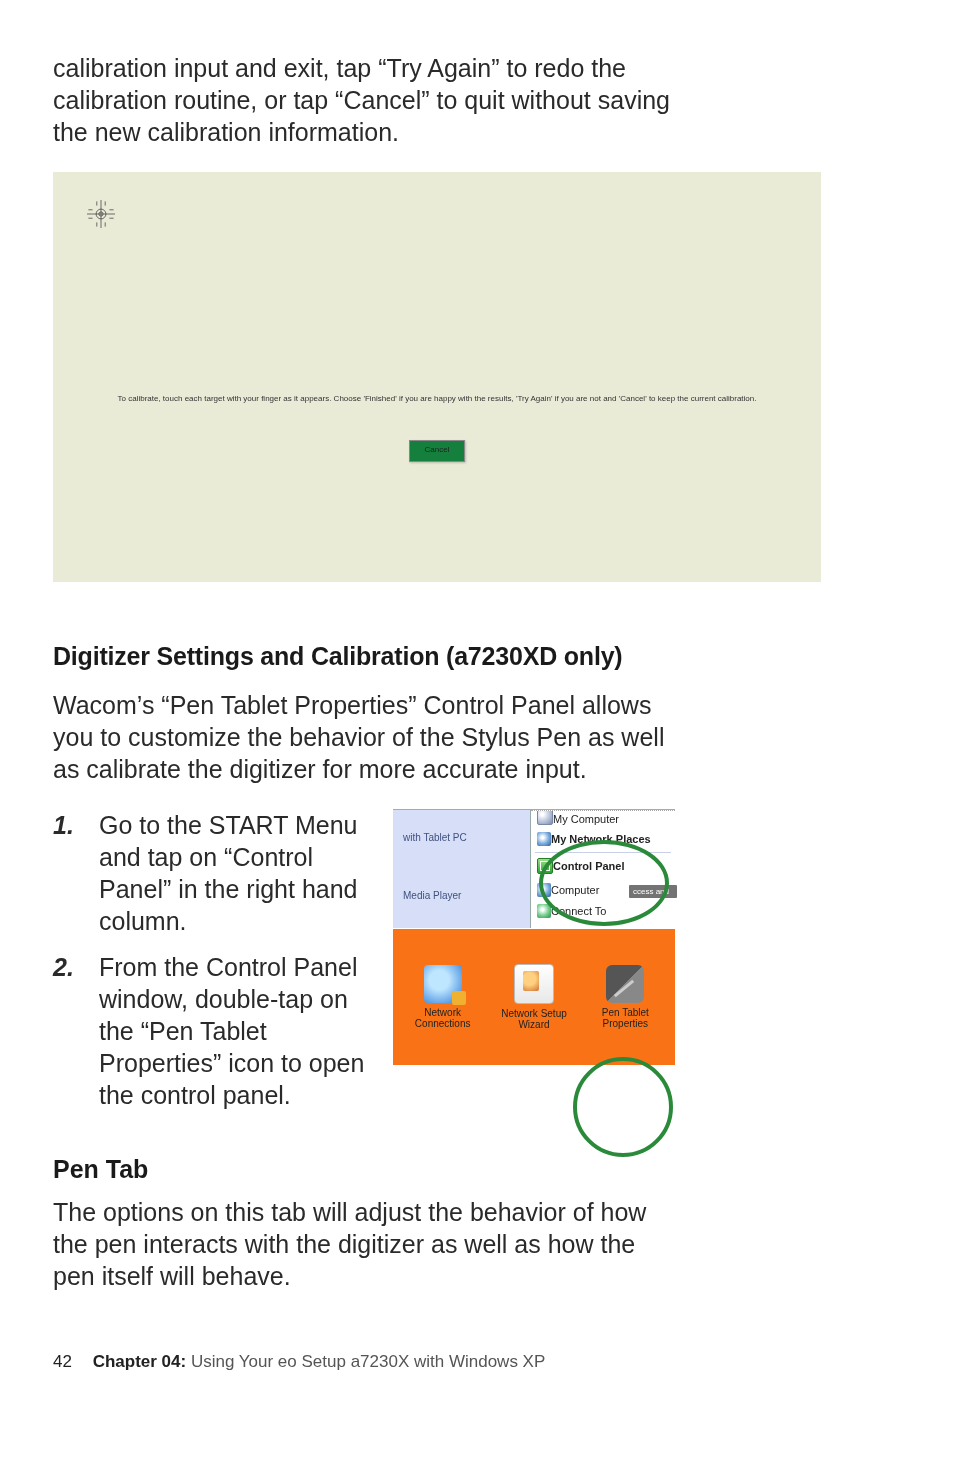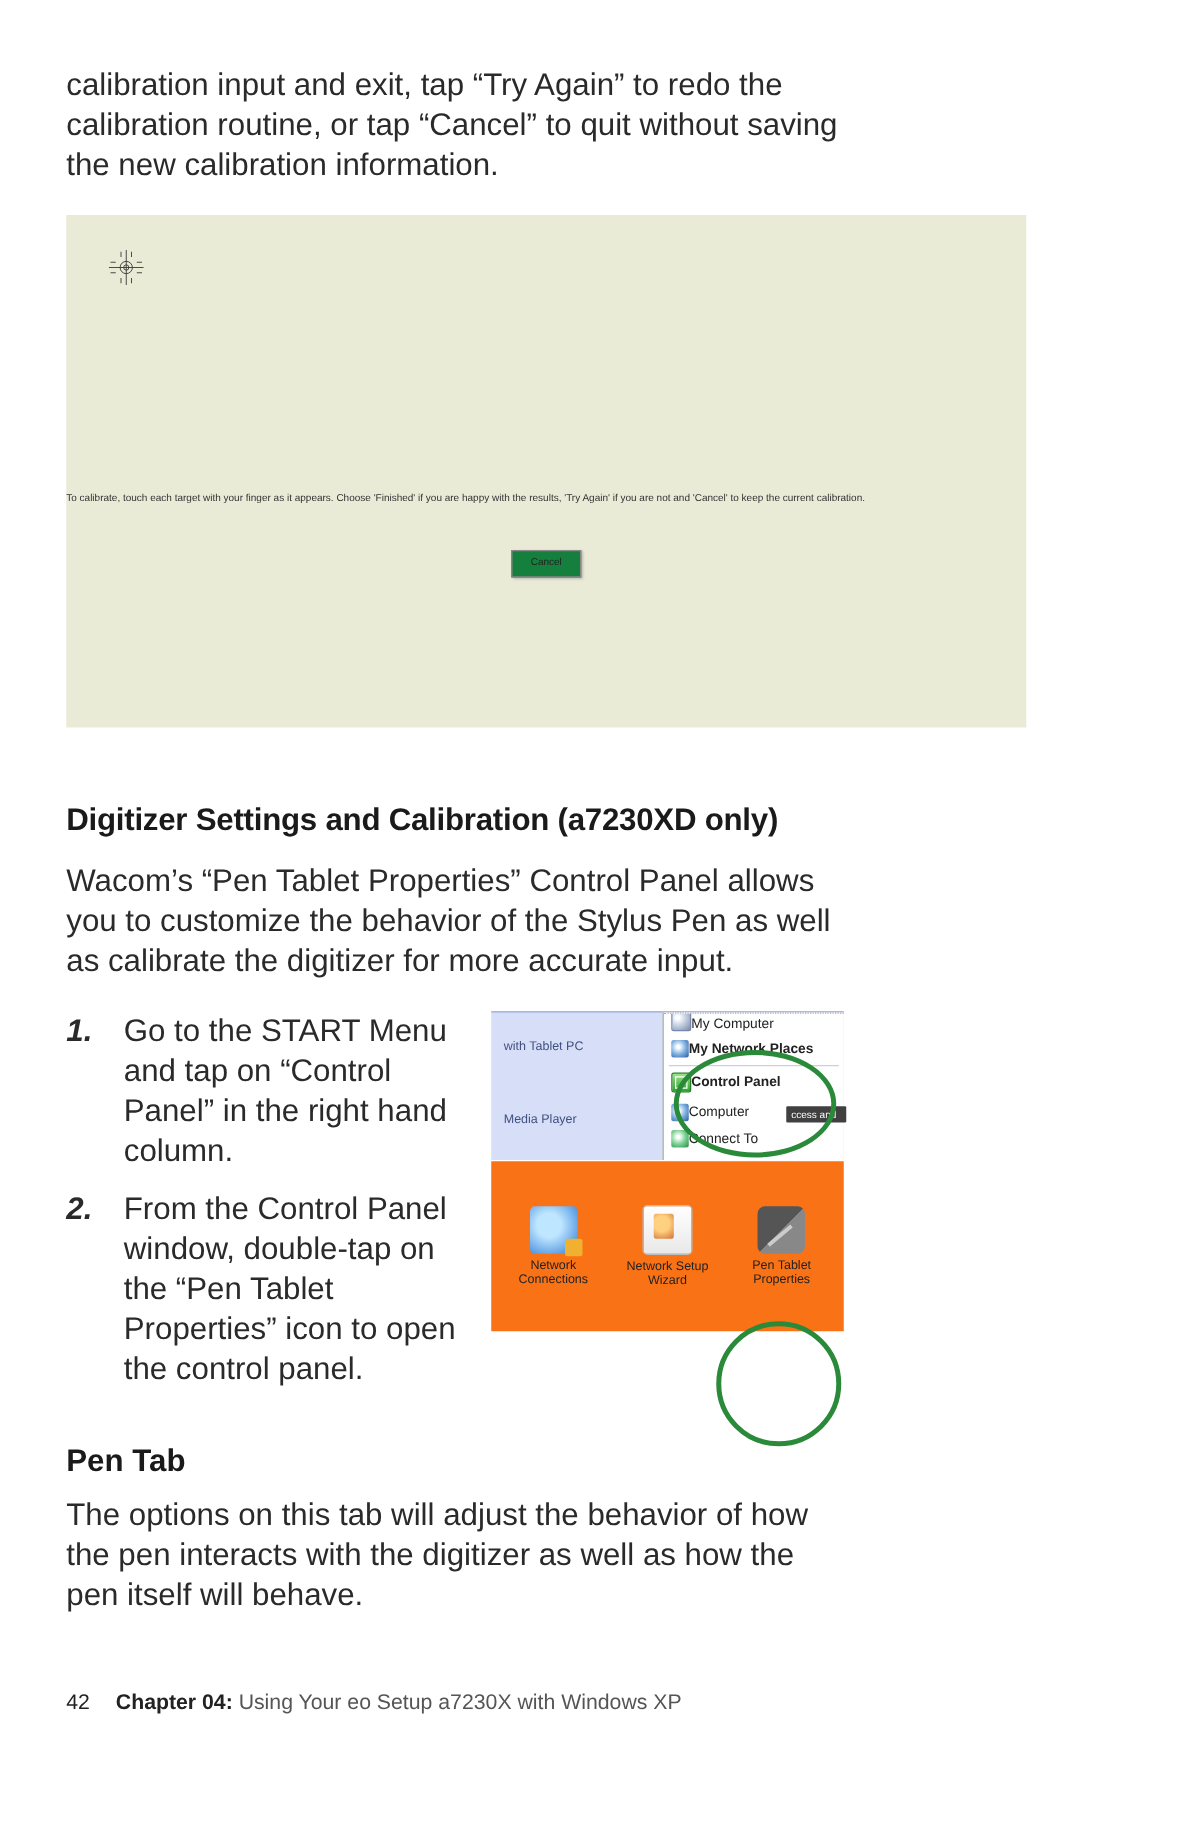--- a/index.html
+++ b/index.html
@@ -31,20 +31,21 @@
   }
   .calib-target {
     position: absolute;
     top: 28px; left: 34px;
     width: 28px; height: 28px;
   }
   .calib-text {
     position: absolute;
     top: 222px;
     width: 100%;
+    text-align: center;
     font-size: 8px;
     color: #333;
     font-family: Tahoma, Arial, sans-serif;
   }
   .calib-btn {
     position: absolute;
     top: 268px;
     left: 50%;
     transform: translateX(-50%);
     width: 54px; height: 20px;
@@ -151,21 +152,21 @@
     font-size: 10px; color: #405080;
   }
   .cp-left-label2 {
     position: absolute;
     top: 80px; left: 10px;
     font-size: 10px; color: #405080;
   }
   .cp-tooltip {
     position: absolute;
     top: 75px; right: -2px;
-    background: #404040; color: #fff;
+    background: #737373; color: #fff;
     font-size: 8px;
     padding: 2px 4px;
     white-space: nowrap;
     border-radius: 1px;
     overflow: hidden;
     width: 40px;
   }
   .cp-bottom {
     position: absolute;
     top: 120px; left:0; right:0; bottom:0;

